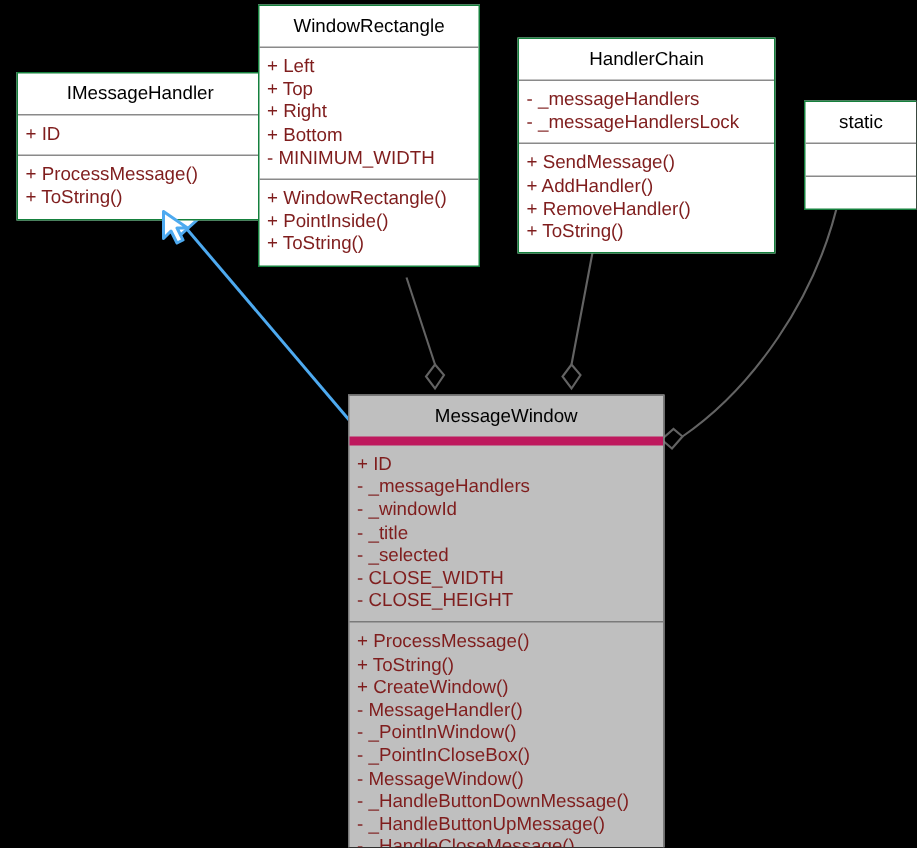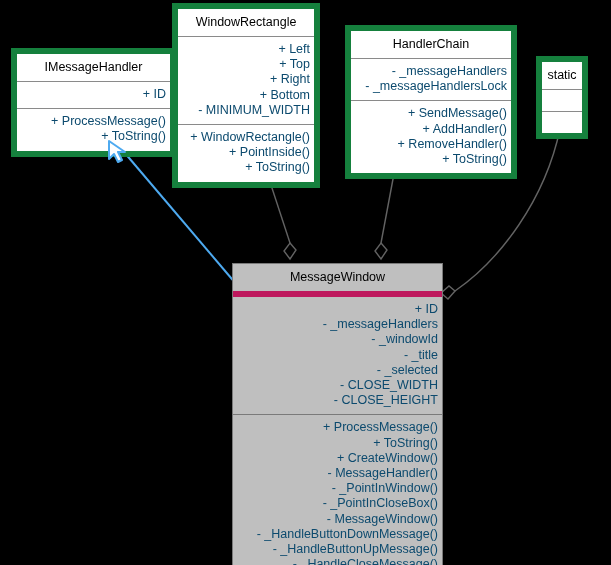--- a/index.html
+++ b/index.html
@@ -12,21 +12,21 @@
     width: 611px;
     height: 565px;
     background: #000000;
     overflow: hidden;
     font-family: "Liberation Sans", sans-serif;
   }
   
   .uml-class {
     position: absolute;
     box-sizing: border-box;
-    border: 6px solid #15803d;
+    border: 1px solid #15803d;
     background: #ffffff;
     z-index: 5;
   }
   .uml-class.shaded {
     background: #bfbfbf;
     border: 1px solid #7a7a7a;
   }
   .uml-title {
     text-align: center;
     font-size: 12.5px;
@@ -48,24 +48,24 @@
   }
   .uml-compartment:last-child {
     border-bottom: none;
   }
   .uml-compartment.empty {
     height: 21px;
     padding: 0;
   }
   .uml-row {
     font-size: 12.5px;
-    color: #0c4a6e;
+    color: #7f1d1d;
     line-height: 15.2px;
     white-space: nowrap;
-    text-align: right;
+    text-align: left;
   }
   
   #edges {
     position: absolute;
     left: 0;
     top: 0;
     width: 611px;
     height: 565px;
     z-index: 2;
   }
@@ -140,21 +140,21 @@
       <div class="uml-row">- _messageHandlersLock</div>
     </div>
     <div class="uml-compartment">
       <div class="uml-row">+ SendMessage()</div>
       <div class="uml-row">+ AddHandler()</div>
       <div class="uml-row">+ RemoveHandler()</div>
       <div class="uml-row">+ ToString()</div>
     </div>
   </div>
 
-  <div class="uml-class" style="left:536px; top:56px; width:52px;">
+  <div class="uml-class" style="left:536px; top:67px; width:76px;">
     <div class="uml-title">static</div>
     <div class="uml-compartment empty"></div>
     <div class="uml-compartment empty"></div>
   </div>
 
   <div class="uml-class shaded" style="left:232px; top:263px; width:211px;">
     <div class="uml-title">MessageWindow</div>
     <div class="uml-compartment">
       <div class="uml-row">+ ID</div>
       <div class="uml-row">- _messageHandlers</div>

